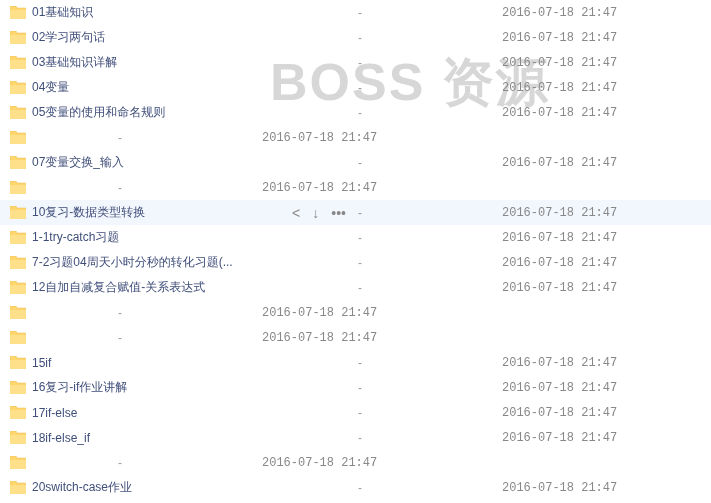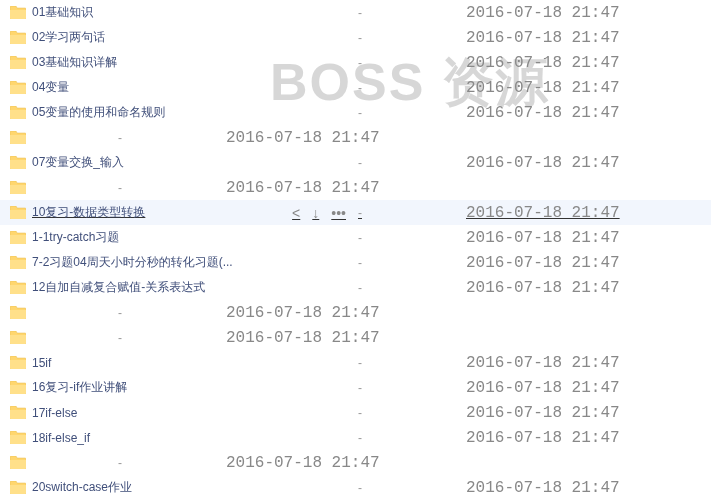--- a/index.html
+++ b/index.html
@@ -24,21 +24,21 @@
     letter-spacing: 2px;
   }
   .file-list { width: 100%; }
   .row {
     display: flex;
     align-items: center;
     height: 25px;
     padding-left: 10px;
     cursor: pointer;
   }
-  .row.selected { background: #f2f6fd; text-decoration: underline; }
+  .row.selected { background: #f2f6fd; }
   .folder-icon {
     width: 16px;
     height: 13px;
     margin-right: 6px;
     flex-shrink: 0;
   }
   .name-col {
     flex: 0 0 240px;
     color: #404f7a;
     white-space: nowrap;
@@ -59,21 +59,22 @@
     cursor: pointer;
   }
   .size-col {
     flex: 0 0 108px;
     color: #999;
   }
   .date-col {
     flex: 1;
     color: #888;
     font-family: "Courier New", monospace;
-    font-size: 16px;
+    font-size: 12px;
+    margin-left: 36px;
   }
 </style>
 </head>
 <body>
 
 <div class="watermark">BOSS 资源</div>
 
 <div class="file-list">
     <div class="row">
       <svg class="folder-icon" viewBox="0 0 16 13">

